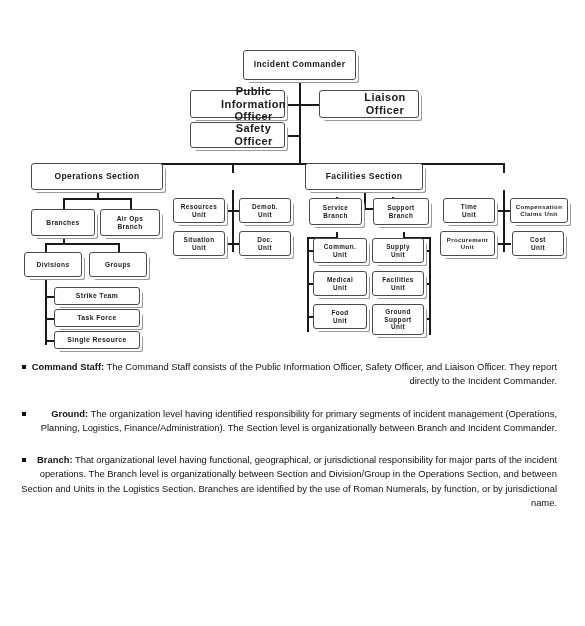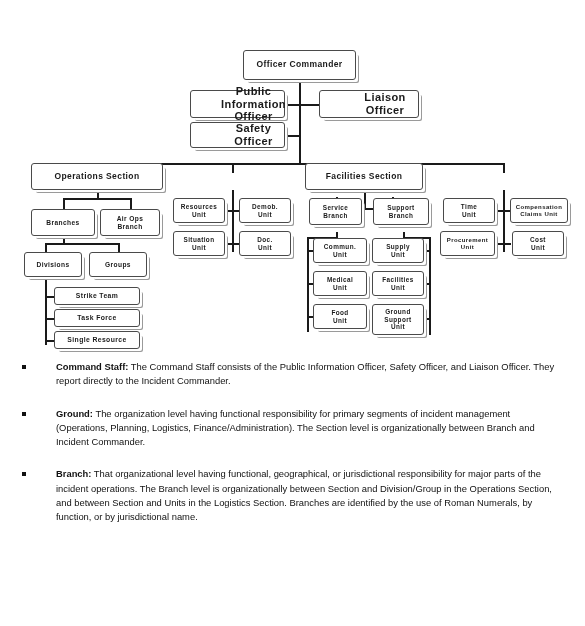--- a/index.html
+++ b/index.html
@@ -50,26 +50,26 @@
 
   
   #notes{
     position:absolute;
     left:0;top:360px;
     width:585px;
   }
   .note{
     position:relative;
     margin:0 0 18px 0;
-    padding-left:56px;
+    padding-left:20px;
     padding-right:28px;
     font-size:9.4px;
     line-height:1.52;
     color:#111;
-    text-align:left;
+    text-align:right;
   }
   .note .bullet{
     position:absolute;
     left:22px;top:5px;
     width:4px;height:4px;
     background:#111;
   }
   .note .term{font-weight:bold;}
 </style>
 </head>
@@ -124,21 +124,21 @@
   <div class="ln v" style="left:429px;top:237px;height:98px;"></div>
   <div class="ln h" style="left:421px;top:250px;width:9px;"></div>
   <div class="ln h" style="left:421px;top:283px;width:9px;"></div>
   <div class="ln h" style="left:421px;top:318px;width:9px;"></div>
 
   <div class="ln v" style="left:503px;top:190px;height:62px;"></div>
   <div class="ln h" style="left:495px;top:210px;width:16px;"></div>
   <div class="ln h" style="left:495px;top:243px;width:16px;"></div>
 
   <div class="bx tier-ic" style="left:243px;top:50px;width:113px;height:30px;">
-    <span class="t">Officer Commander</span>
+    <span class="t">Incident Commander</span>
   </div>
 
   <div class="bx tier-cmd" style="left:190px;top:90px;width:95px;height:28px;">
     <span class="t" style="white-space:pre-line;">Public Information
 Officer</span>
   </div>
 
   <div class="bx tier-cmd" style="left:319px;top:90px;width:100px;height:28px;">
     <span class="t" style="white-space:pre-line;">Liaison
 Officer</span>
@@ -249,18 +249,18 @@
     <span class="t" style="white-space:pre-line;">Cost
 Unit</span>
   </div>
 </div>
 
 <div id="notes">
   <p class="note">
     <span class="bullet"></span><span class="term">Command Staff:</span><span>  The Command Staff consists of the Public Information Officer, Safety Officer, and Liaison Officer.  They report directly to the Incident Commander.</span>
   </p>
   <p class="note">
-    <span class="bullet"></span><span class="term">Ground:</span><span>  The organization level having functional responsibility for primary segments of incident management (Operations, Planning, Logistics, Finance/Administration).  The Section level is organizationally between Branch and Incident Commander.</span>
+    <span class="bullet"></span><span class="term">Ground:</span><span>  The organization level having identified responsibility for primary segments of incident management (Operations, Planning, Logistics, Finance/Administration).  The Section level is organizationally between Branch and Incident Commander.</span>
   </p>
   <p class="note">
     <span class="bullet"></span><span class="term">Branch:</span><span>  That organizational level having functional, geographical, or jurisdictional responsibility for major parts of the incident operations.  The Branch level is organizationally between Section and Division/Group in the Operations Section, and between Section and Units in the Logistics Section.  Branches are identified by the use of Roman Numerals, by function, or by jurisdictional name.</span>
   </p>
 </div>
 
 </body></html>

